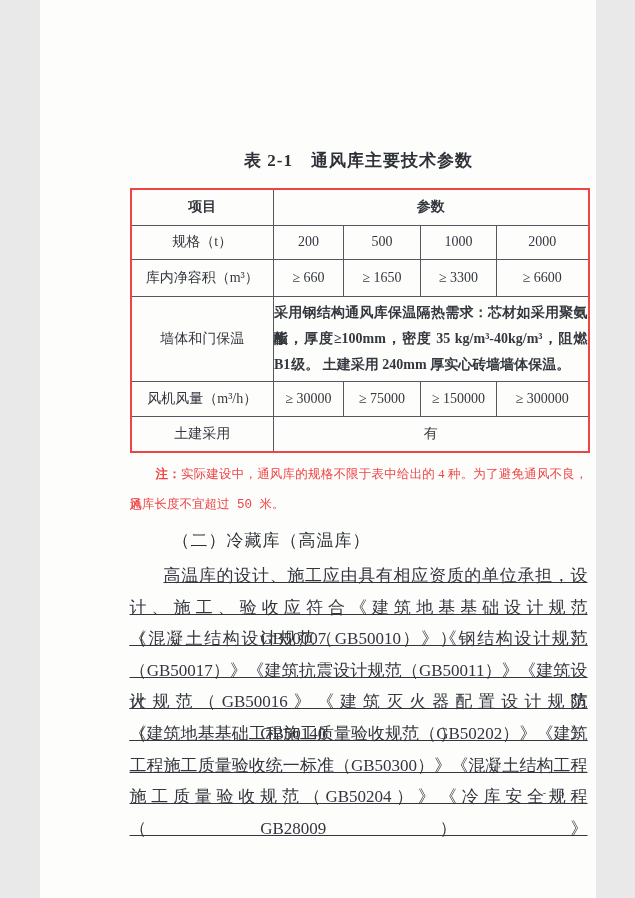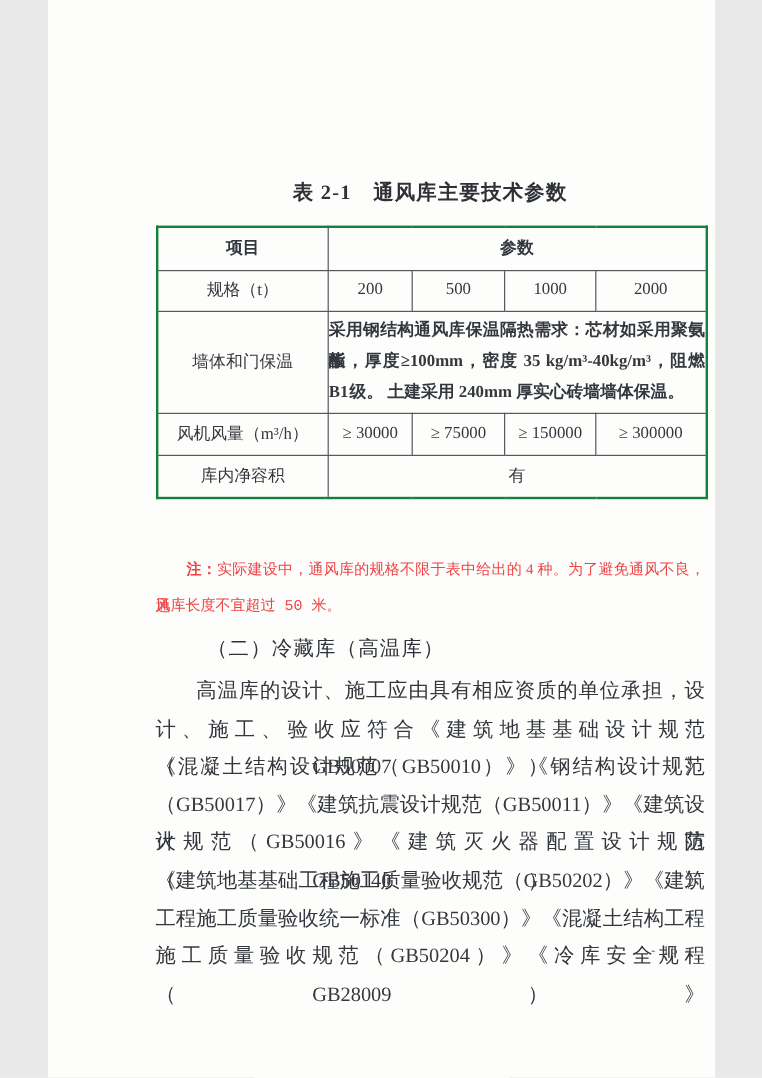--- a/index.html
+++ b/index.html
@@ -13,21 +13,21 @@
 
   .title {
     position:absolute; left:90px; top:149px; width:458px;
     text-align:center; font-size:17px; font-weight:700;
     letter-spacing:1px; color:#2e3238;
   }
 
   .ptable-wrap { position:absolute; left:90px; top:188px; width:458px; }
   table.ptable {
     border-collapse:collapse; table-layout:fixed; width:458px;
-    border:2px solid #15803d;
+    border:2px solid #ef4444;
   }
   table.ptable td {
     border:1px solid #54575d; text-align:center; vertical-align:middle;
     font-size:14px; padding:0; color:#34383e; overflow:hidden;
   }
   col.c0 { width:143px; } col.c1 { width:70px; }
   col.c2 { width:77px; } col.c3 { width:76px; } col.c4 { width:92px; }
   tr.r-head  { height:36px; } tr.r-spec { height:34px; }
   tr.r-vol   { height:37px; } tr.r-wall { height:85px; }
   tr.r-air   { height:35px; } tr.r-drain{ height:36px; }
@@ -37,21 +37,21 @@
 
   .note { position:absolute; left:90px; top:459px; width:458px; font-size:12.5px; color:#ef4444; }
   .note-l1 { height:31px; line-height:31px; text-indent:26px; text-align:justify; text-align-last:justify; }
   .note-l2 { height:31px; line-height:31px;font-family:Liberation Mono, monospace; }
 
   .heading {
     position:absolute; left:133px; top:529px;
     font-size:17px; font-weight:400; letter-spacing:1px; color:#2e3238;
   }
 
-  .bodytext { position:absolute; left:90px; top:560px; width:458px; font-size:17px; color:#33373d; }
+  .bodytext { position:absolute; left:90px; top:560px; width:458px; font-size:17px; color:#33373d;text-decoration:underline; }
   .bline { height:31.6px; line-height:31.6px; text-align:justify; text-align-last:justify; }
   .bline.ind { text-indent:34px; }
 
   .pageno {
     position:absolute; left:488px; top:787px; width:64px;
     text-align:center; font-size:10px; letter-spacing:2px; color:#4a4d52;
   }
 </style>
 </head>
 <body>
@@ -74,37 +74,44 @@
         <td class="bold">项目</td>
         <td class="bold" colspan="4">参数</td>
       </tr>
       <tr class="r-spec">
         <td>规格（t）</td>
         <td>200</td>
         <td>500</td>
         <td>1000</td>
         <td>2000</td>
       </tr>
+      <tr class="r-vol">
+        <td>库内净容积（m³）</td>
+        <td>≥ 660</td>
+        <td>≥ 1650</td>
+        <td>≥ 3300</td>
+        <td>≥ 6600</td>
+      </tr>
       <tr class="r-wall">
         <td>墙体和门保温</td>
         <td class="walltext" colspan="4">
           <div class="wline jl">采用钢结构通风库保温隔热需求：芯材如采用聚氨酯</div>
           <div class="wline jl">板，厚度≥100mm，密度 35 kg/m³-40kg/m³，阻燃 B1</div>
           <div class="wline">级。 土建采用 240mm 厚实心砖墙墙体保温。</div>
         </td>
       </tr>
       <tr class="r-air">
         <td>风机风量（m³/h）</td>
         <td>≥ 30000</td>
         <td>≥ 75000</td>
         <td>≥ 150000</td>
         <td>≥ 300000</td>
       </tr>
       <tr class="r-drain">
-        <td>库内净容积</td>
+        <td>土建采用</td>
         <td colspan="4">有</td>
       </tr>
     </tbody>
       </table>
   </div>
 
   <div class="note">
     <div class="note-l1"><span class="bold">注：</span><span>实际建设中，通风库的规格不限于表中给出的 4 种。为了避免通风不良，通</span></div>
     <div class="note-l2">风库长度不宜超过 50 米。</div>
   </div>

